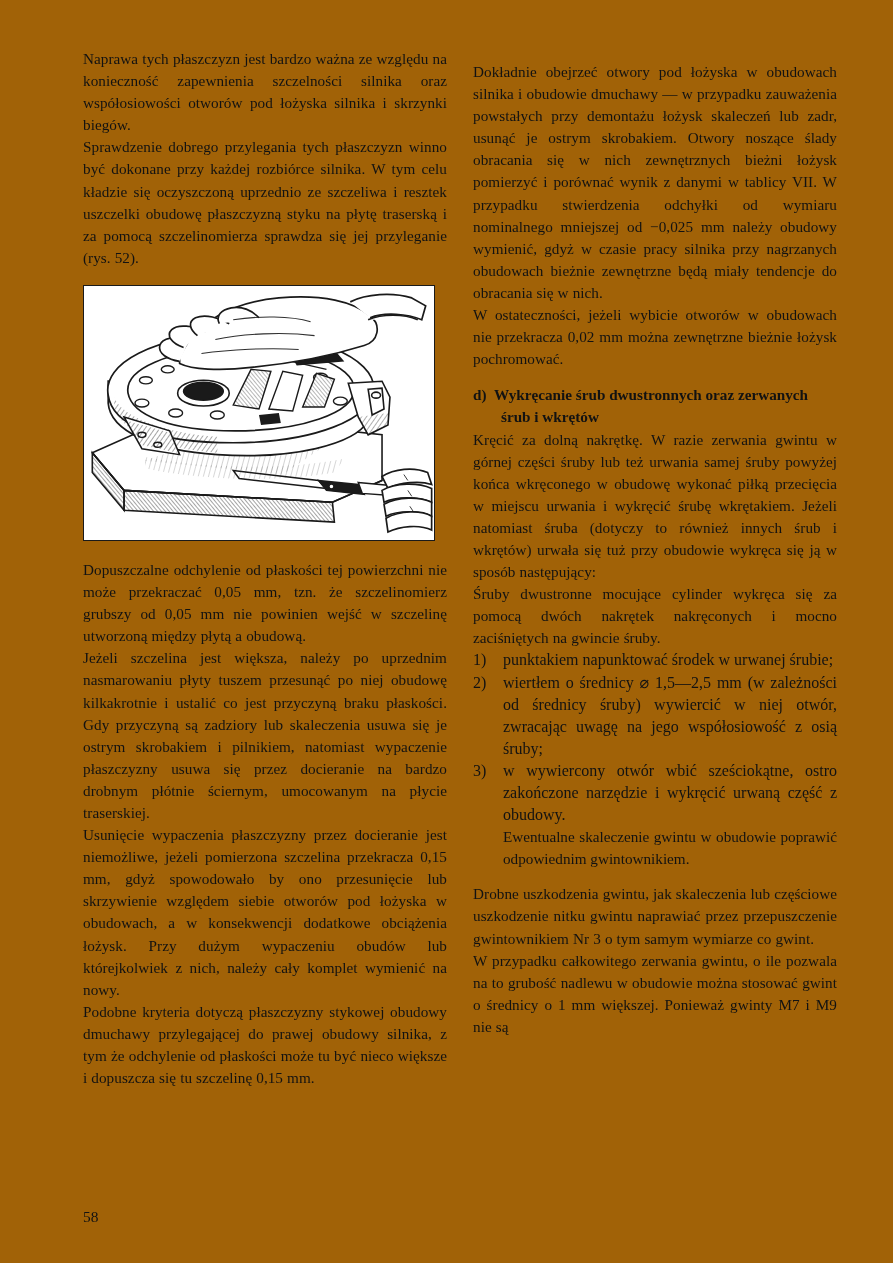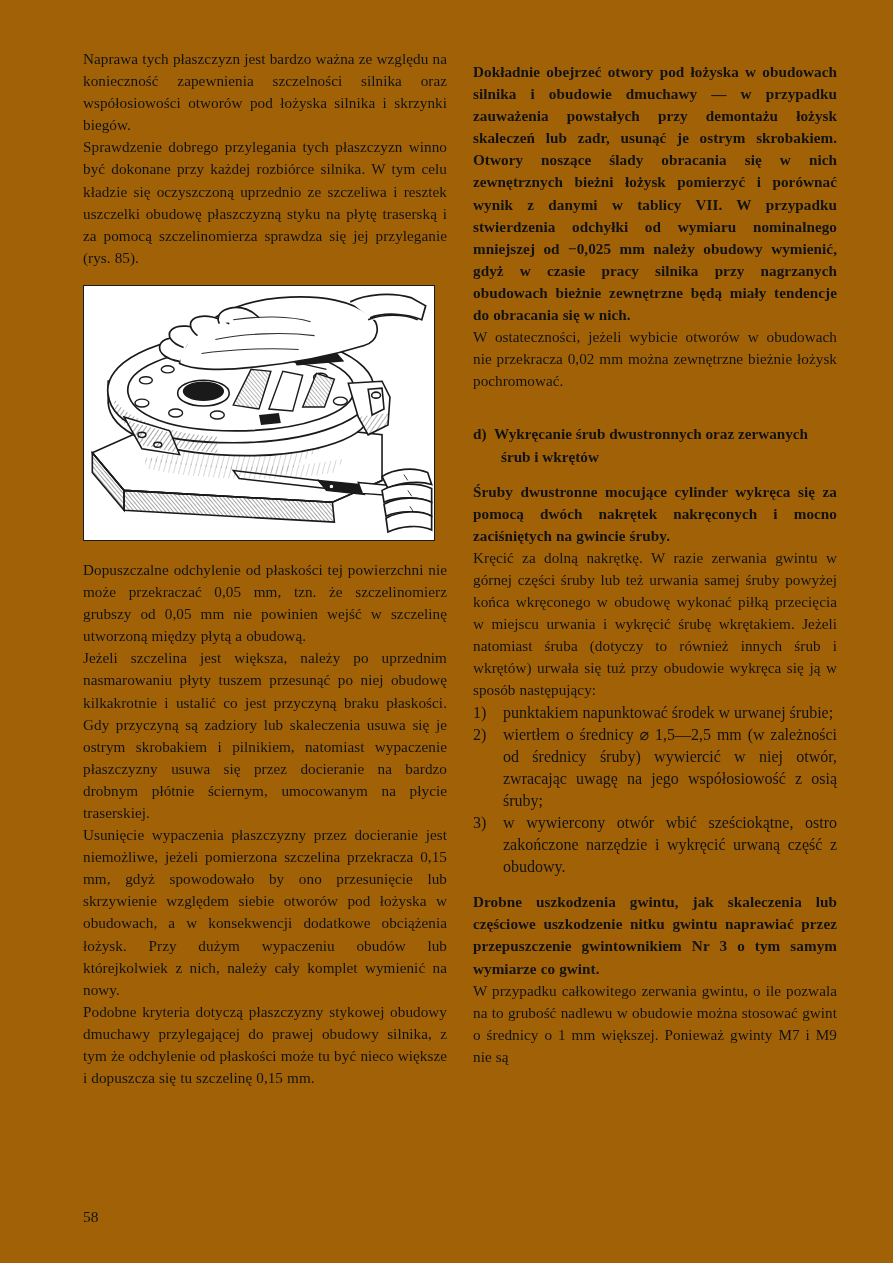--- a/index.html
+++ b/index.html
@@ -43,22 +43,22 @@
 
   .heading {
     margin: 0;
     font-size: 15.2px;
     line-height: 22.1px;
     font-weight: bold;
     text-align: left;
     padding-left: 28px;
     text-indent: -28px;
   }
-  .sec-gap-before { margin-top: 31px; }
-  .sec-gap-after  { margin-top: 13px; font-weight: bold; }
+  .sec-gap-before { margin-top: 14px; }
+  .sec-gap-after  { margin-top: 13px; }
 
   .list {
     margin: 0;
     padding: 0;
     list-style: none;
   }
   .list li {
     font-size: 16px;
     line-height: 22.1px;
     text-align: justify;
@@ -113,21 +113,21 @@
   .gap-fig { margin-top: 16px; }
 </style>
 </head>
 <body>
 
 <div class="page">
 
   <div class="col col-left">
 
     <p class="para">Naprawa tych płaszczyzn jest bardzo ważna ze względu na konieczność zapewnienia szczelności silnika oraz współosiowości otworów pod łożyska silnika i skrzynki biegów.</p>
-    <p class="para">Sprawdzenie dobrego przylegania tych płaszczyzn winno być dokonane przy każdej rozbiórce silnika. W tym celu kładzie się oczyszczoną uprzednio ze szczeliwa i resztek uszczelki obudowę płaszczyzną styku na płytę traserską i za pomocą szczelinomierza sprawdza się jej przyleganie (rys. 85).</p>
+    <p class="para">Sprawdzenie dobrego przylegania tych płaszczyzn winno być dokonane przy każdej rozbiórce silnika. W tym celu kładzie się oczyszczoną uprzednio ze szczeliwa i resztek uszczelki obudowę płaszczyzną styku na płytę traserską i za pomocą szczelinomierza sprawdza się jej przyleganie (rys. 52).</p>
 
     <div class="figure gap-fig">
       <div class="figure-frame">
         <svg viewBox="0 0 352 256" preserveAspectRatio="xMidYMid meet">
           <defs>
             <pattern id="hatchA" width="4" height="4" patternUnits="userSpaceOnUse" patternTransform="rotate(35)">
               <line x1="0" y1="0" x2="0" y2="4" stroke="#1a1a1a" stroke-width="1"></line>
             </pattern>
             <pattern id="hatchB" width="3" height="3" patternUnits="userSpaceOnUse" patternTransform="rotate(-40)">
               <line x1="0" y1="0" x2="0" y2="3" stroke="#1a1a1a" stroke-width="0.8"></line>
@@ -263,27 +263,28 @@
   </div>
 
   <div class="col col-right">
 
     <p class="para sec-gap-after">Dokładnie obejrzeć otwory pod łożyska w obudowach silnika i obudowie dmuchawy — w przypadku zauważenia powstałych przy demontażu łożysk skaleczeń lub zadr, usunąć je ostrym skrobakiem. Otwory noszące ślady obracania się w nich zewnętrznych bieżni łożysk pomierzyć i porównać wynik z danymi w tablicy VII. W przypadku stwierdzenia odchyłki od wymiaru nominalnego mniejszej od −0,025 mm należy obudowy wymienić, gdyż w czasie pracy silnika przy nagrzanych obudowach bieżnie zewnętrzne będą miały tendencje do obracania się w nich.</p>
     <p class="para">W ostateczności, jeżeli wybicie otworów w obudowach nie przekracza 0,02 mm można zewnętrzne bieżnie łożysk pochromować.</p>
 
     <p class="heading sec-gap-before">
       <span>d)</span>&nbsp;&nbsp;<span>Wykręcanie śrub dwustronnych oraz zerwanych śrub i wkrętów</span>
     </p>
+    <p class="para">Kręcić za dolną nakrętkę. W razie zerwania gwintu w górnej części śruby lub też urwania samej śruby powyżej końca wkręconego w obudowę wykonać piłką przecięcia w miejscu urwania i wykręcić śrubę wkrętakiem. Jeżeli natomiast śruba (dotyczy to również innych śrub i wkrętów) urwała się tuż przy obudowie wykręca się ją w sposób następujący:</p>
     <p class="para sec-gap-after">Śruby dwustronne mocujące cylinder wykręca się za pomocą dwóch nakrętek nakręconych i mocno zaciśniętych na gwincie śruby.</p>
-    <p class="para">Kręcić za dolną nakrętkę. W razie zerwania gwintu w górnej części śruby lub też urwania samej śruby powyżej końca wkręconego w obudowę wykonać piłką przecięcia w miejscu urwania i wykręcić śrubę wkrętakiem. Jeżeli natomiast śruba (dotyczy to również innych śrub i wkrętów) urwała się tuż przy obudowie wykręca się ją w sposób następujący:</p>
 
     <ul class="list">
       <li><span class="num">1)</span><span>punktakiem napunktować środek w urwanej śrubie;</span></li>
       <li><span class="num">2)</span><span>wiertłem o średnicy ⌀ 1,5—2,5 mm (w zależności od średnicy śruby) wywiercić w niej otwór, zwracając uwagę na jego współosiowość z osią śruby;</span></li>
       <li><span class="num">3)</span><span>w wywiercony otwór wbić sześciokątne, ostro zakończone narzędzie i wykręcić urwaną część z obudowy.</span></li>
     </ul>
+    <p class="list-note">Ewentualne skaleczenie gwintu w obudowie poprawić odpowiednim gwintownikiem.</p>
 
     <p class="para sec-gap-after">Drobne uszkodzenia gwintu, jak skaleczenia lub częściowe uszkodzenie nitku gwintu naprawiać przez przepuszczenie gwintownikiem Nr 3 o tym samym wymiarze co gwint.</p>
     <p class="para">W przypadku całkowitego zerwania gwintu, o ile pozwala na to grubość nadlewu w obudowie można stosować gwint o średnicy o 1 mm większej. Ponieważ gwinty M7 i M9 nie są</p>
   </div>
 
   <div class="page-number">58</div>
 </div>
 
 </body></html>

